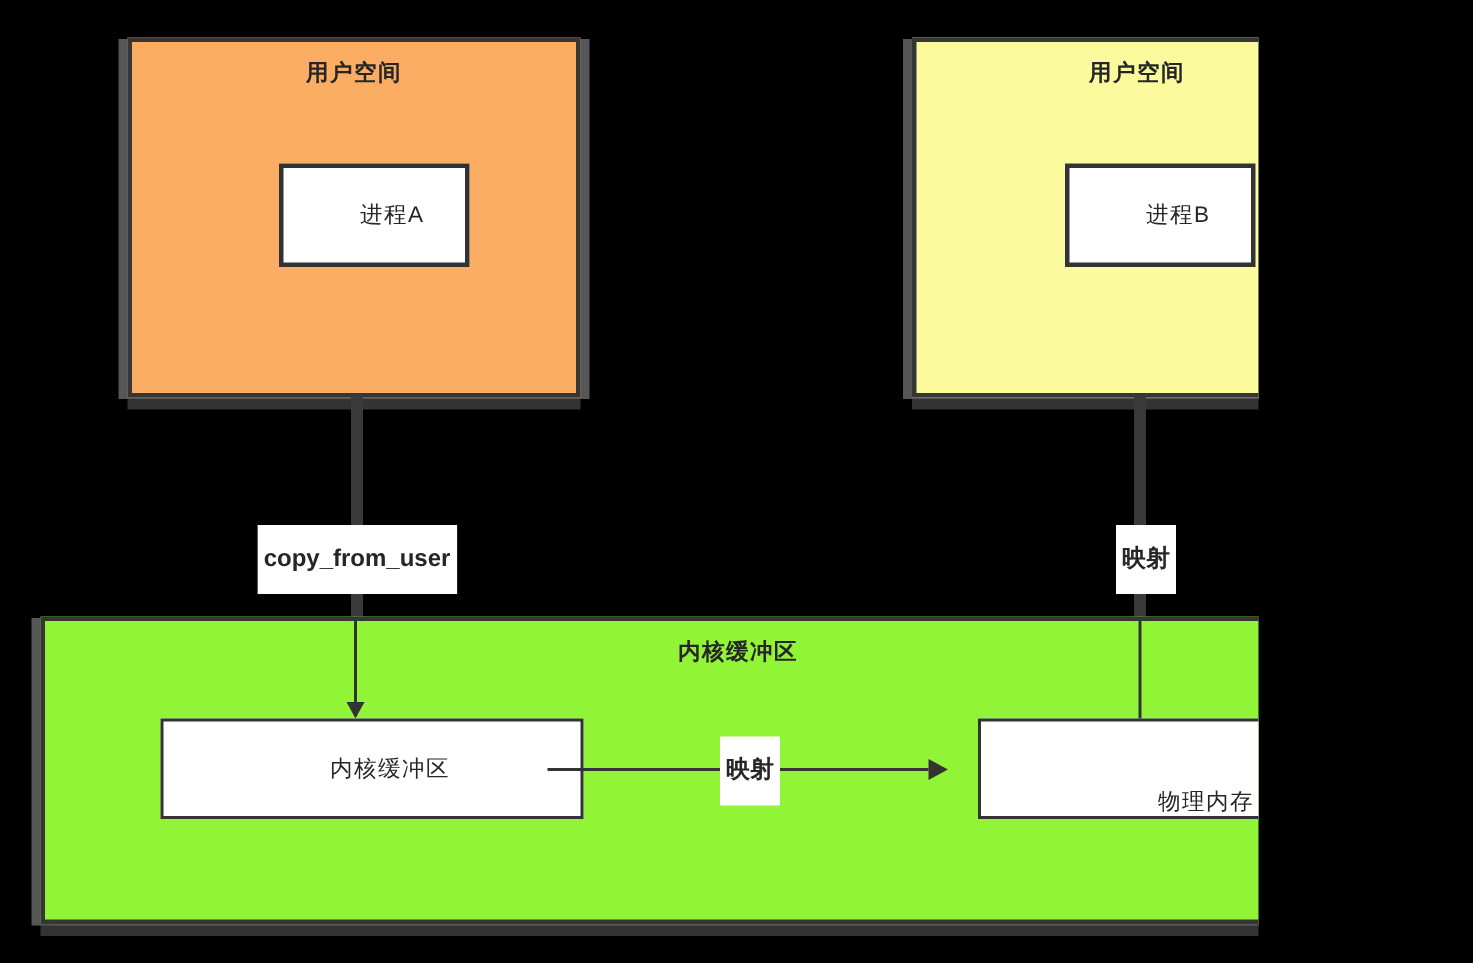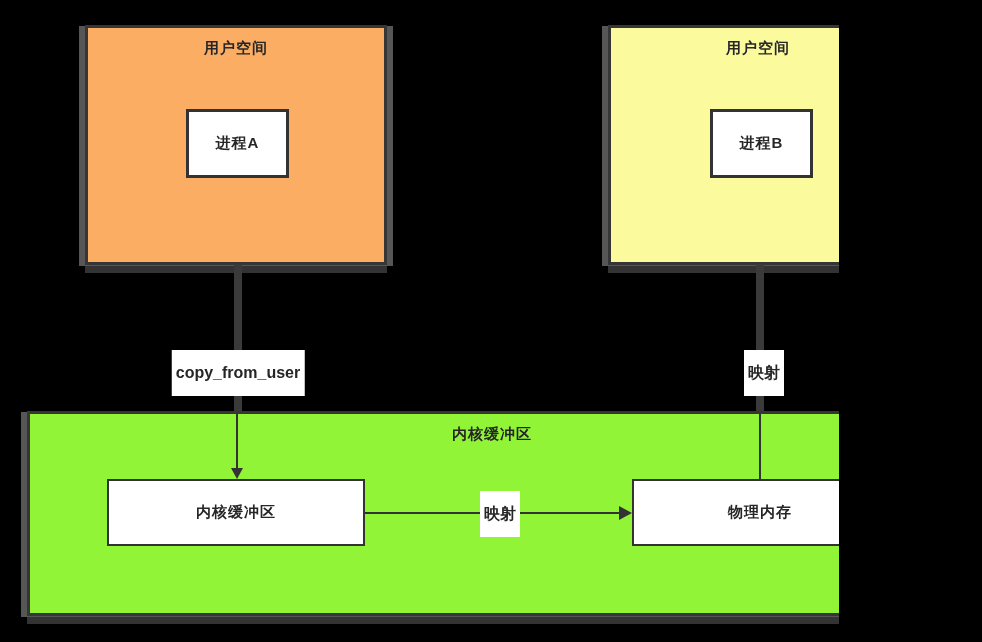--- a/index.html
+++ b/index.html
@@ -25,30 +25,30 @@
     position:absolute;border:3px solid var(--border-dark);
     box-shadow:-6px 1px 0 var(--side-shadow), 6px 1px 0 var(--side-shadow), 0 8px 0 var(--connector-thin);
   }
   .space-title{
     text-align:center;padding-top:11px;font-size:15px;font-weight:600;
     letter-spacing:1px;color:var(--text);
   }
   .node{
     position:absolute;background:var(--node-fill);border:2px solid var(--connector-thin);
     display:flex;align-items:center;justify-content:center;
-    font-size:15px;font-weight:700;color:var(--text);letter-spacing:1px;
+    font-size:15px;font-weight:400;color:var(--text);letter-spacing:1px;padding-left:24px;
   }
   .node.process{border-width:3px;}
   #user-space-a{left:85px;top:25px;width:296px;height:234px;background:var(--user-space-a-fill);}
   #process-a{left:98px;top:81px;width:97px;height:63px;}
   #user-space-b{left:608px;top:25px;width:294px;height:234px;background:var(--user-space-b-fill);}
   #process-b{left:99px;top:81px;width:97px;height:63px;}
   #kernel-space{left:27px;top:411px;width:924px;height:199px;background:var(--kernel-fill);}
   #kernel-buffer{left:77px;top:65px;width:254px;height:63px;}
-  #phys-mem{left:602px;top:65px;width:252px;height:63px;}
+  #phys-mem{left:622px;top:65px;width:252px;height:63px;align-items:flex-end;}
   .vline-thick{position:absolute;width:8px;background:var(--connector-thick);}
   #edge-a-thick{left:234px;top:264px;height:148px;}
   #edge-b-thick{left:756px;top:264px;height:148px;}
   .vline-thin{position:absolute;width:2px;background:var(--connector-thin);}
   #edge-a-thin{left:236px;top:413px;height:56px;}
   #edge-b-thin{left:759px;top:413px;height:66px;}
   .hline-thin{position:absolute;height:2px;background:var(--connector-thin);}
   #edge-map-line{left:365px;top:512px;width:254px;}
   .arrow-down{
     position:absolute;width:0;height:0;

